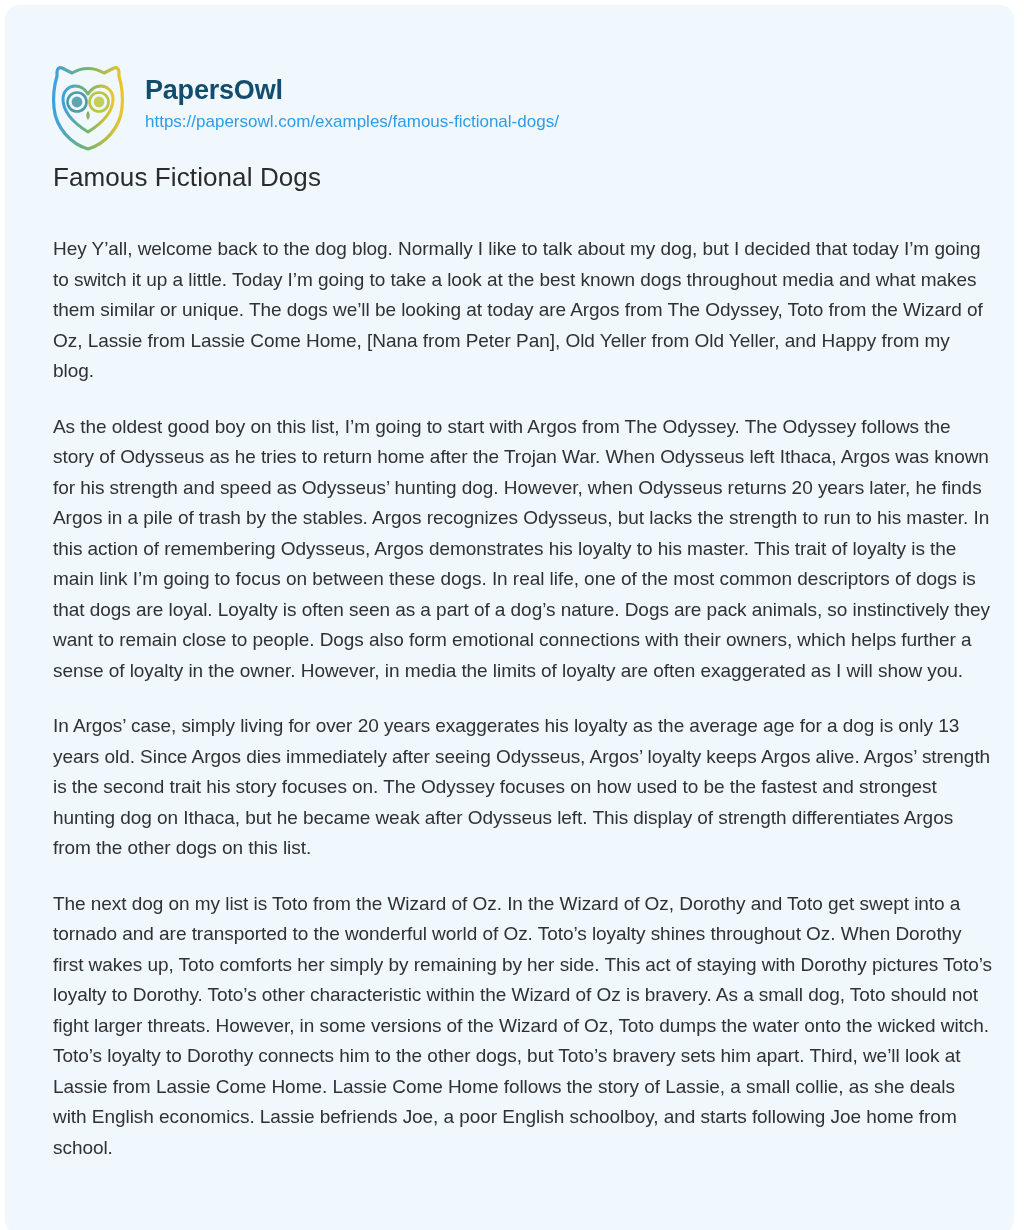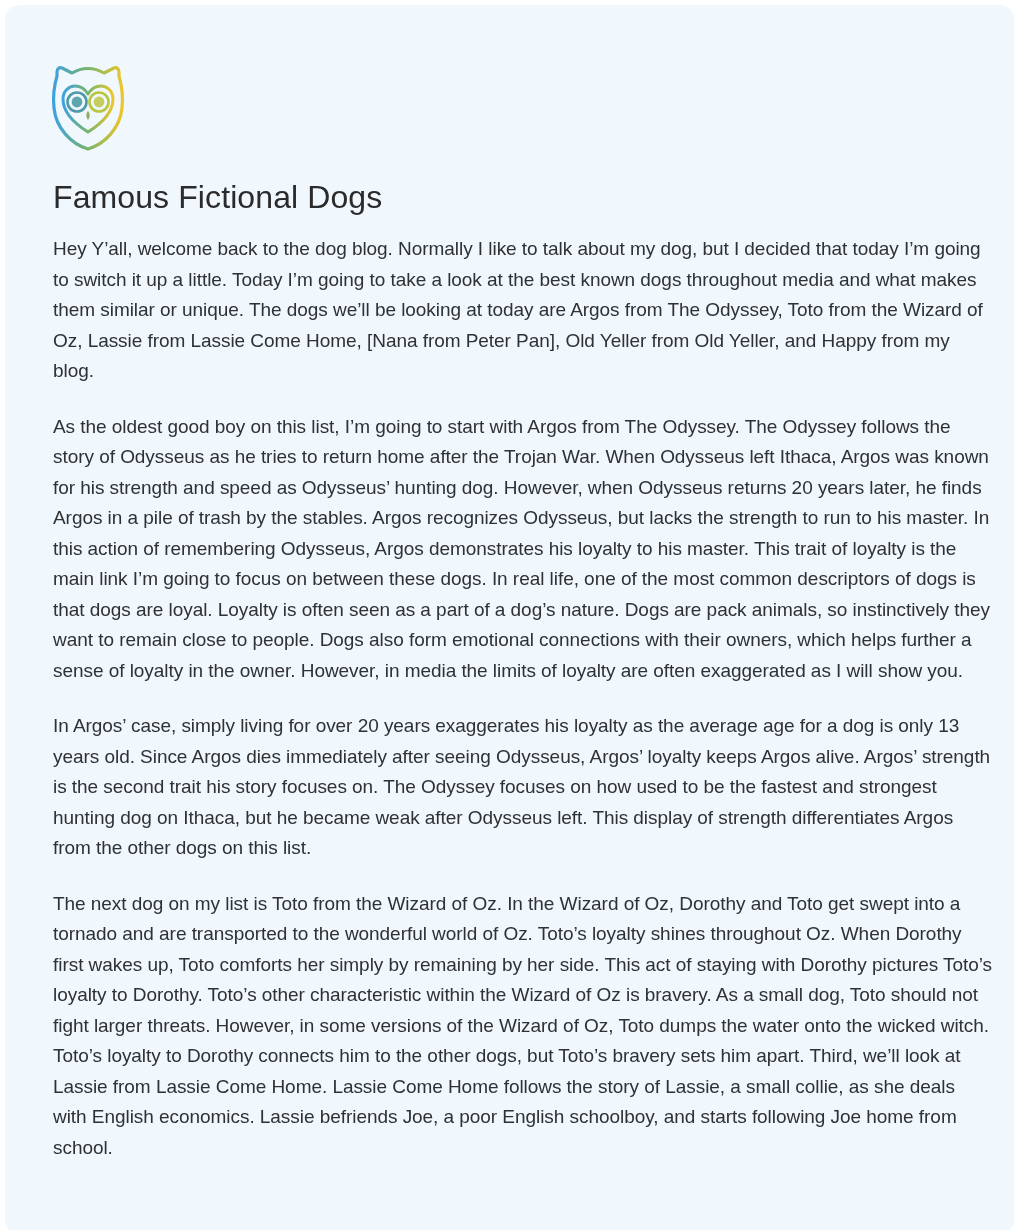--- a/index.html
+++ b/index.html
@@ -59,22 +59,22 @@
     color: #2f9ce8;
     text-decoration: none;
     line-height: 1.2;
     white-space: nowrap;
   }
 
   
   .article-title {
     position: absolute;
     left: 48px;
-    top: 172px;
-    font-size: 32px;
+    top: 156px;
+    font-size: 26px;
     font-weight: normal;
     color: #2b2b2b;
     margin: 0;
     line-height: 1.25;
     letter-spacing: 0.1px;
   }
 
   .article-body {
     position: absolute;
     left: 48px;
@@ -114,20 +114,24 @@
 
       <circle cx="32" cy="48" r="9.5" fill="none" stroke="#4f9aa8" stroke-width="2.6"></circle>
       <circle cx="32" cy="48" r="5.4" fill="#5ea6ad"></circle>
 
       <circle cx="54" cy="48" r="9.5" fill="none" stroke="#b9c73f" stroke-width="2.6"></circle>
       <circle cx="54" cy="48" r="5.4" fill="#c5cd5c"></circle>
 
       <path d="M43,57 C45,59 45.5,63 43,66 C40.5,63 41,59 43,57 Z" fill="#8fae63"></path>
     </svg>
 
+    <div class="brand-block">
+      <div class="brand-name">PapersOwl</div>
+      <a class="site-url" href="#">https://papersowl.com/examples/famous-fictional-dogs/</a>
+    </div>
 
   </div>
 
   <h1 class="article-title">Famous Fictional Dogs</h1>
 
   <div class="article-body">
     <p>Hey Y’all, welcome back to the dog blog. Normally I like to talk about my dog, but I decided that today I’m going to switch it up a little. Today I’m going to take a look at the best known dogs throughout media and what makes them similar or unique. The dogs we’ll be looking at today are Argos from The Odyssey, Toto from the Wizard of Oz, Lassie from Lassie Come Home, [Nana from Peter Pan], Old Yeller from Old Yeller, and Happy from my blog.</p>
     <p>As the oldest good boy on this list, I’m going to start with Argos from The Odyssey. The Odyssey follows the story of Odysseus as he tries to return home after the Trojan War. When Odysseus left Ithaca, Argos was known for his strength and speed as Odysseus’ hunting dog. However, when Odysseus returns 20 years later, he finds Argos in a pile of trash by the stables. Argos recognizes Odysseus, but lacks the strength to run to his master. In this action of remembering Odysseus, Argos demonstrates his loyalty to his master. This trait of loyalty is the main link I’m going to focus on between these dogs. In real life, one of the most common descriptors of dogs is that dogs are loyal. Loyalty is often seen as a part of a dog’s nature. Dogs are pack animals, so instinctively they want to remain close to people. Dogs also form emotional connections with their owners, which helps further a sense of loyalty in the owner. However, in media the limits of loyalty are often exaggerated as I will show you.</p>
     <p>In Argos’ case, simply living for over 20 years exaggerates his loyalty as the average age for a dog is only 13 years old. Since Argos dies immediately after seeing Odysseus, Argos’ loyalty keeps Argos alive. Argos’ strength is the second trait his story focuses on. The Odyssey focuses on how used to be the fastest and strongest hunting dog on Ithaca, but he became weak after Odysseus left. This display of strength differentiates Argos from the other dogs on this list.</p>
     <p>The next dog on my list is Toto from the Wizard of Oz. In the Wizard of Oz, Dorothy and Toto get swept into a tornado and are transported to the wonderful world of Oz. Toto’s loyalty shines throughout Oz. When Dorothy first wakes up, Toto comforts her simply by remaining by her side. This act of staying with Dorothy pictures Toto’s loyalty to Dorothy. Toto’s other characteristic within the Wizard of Oz is bravery. As a small dog, Toto should not fight larger threats. However, in some versions of the Wizard of Oz, Toto dumps the water onto the wicked witch. Toto’s loyalty to Dorothy connects him to the other dogs, but Toto’s bravery sets him apart. Third, we’ll look at Lassie from Lassie Come Home. Lassie Come Home follows the story of Lassie, a small collie, as she deals with English economics. Lassie befriends Joe, a poor English schoolboy, and starts following Joe home from school.</p>

